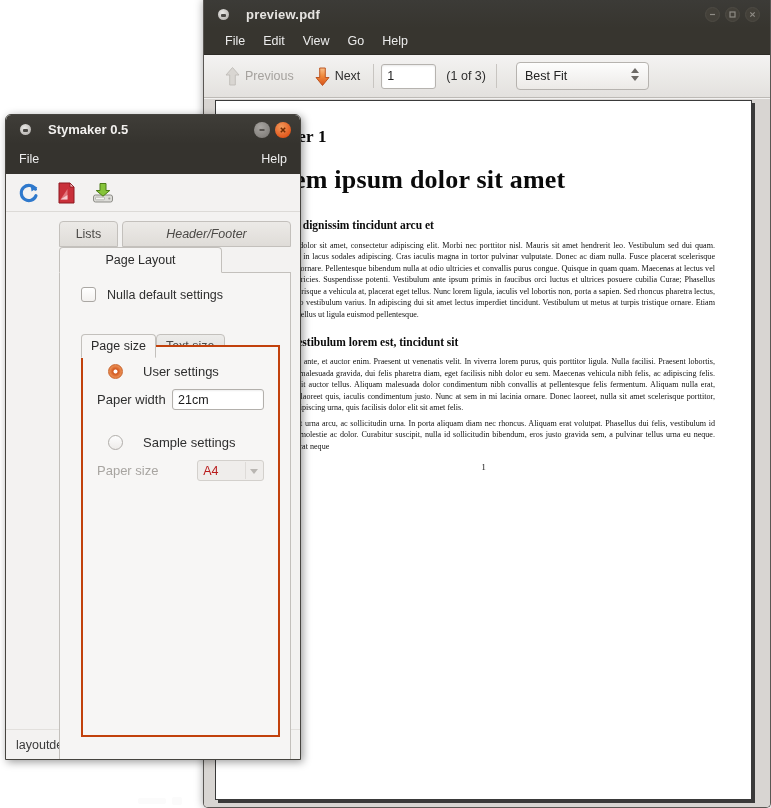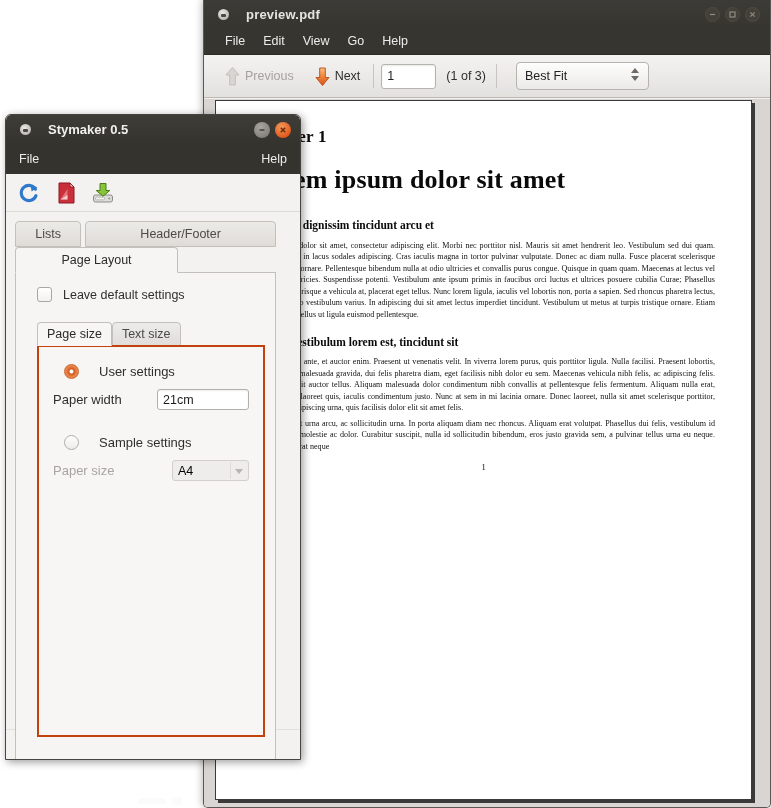--- a/index.html
+++ b/index.html
@@ -180,40 +180,40 @@
   }
   #sty-menubar .mi { color: #ededed; font-size: 12.5px; }
 
   #sty-toolbar {
     height: 38px; background: #f3f2f1;
     border-bottom: 1px solid #dcdad7;
     display: flex; align-items: center; padding-left: 11px; gap: 13px;
   }
   .ticon { width: 24px; height: 24px; display:block; }
 
-  #sty-body { padding: 8px 24px 0 9px; height: 560px; position: relative; }
+  #sty-body { padding: 8px 9px 0 9px; height: 560px; position: relative; margin-left: 44px; }
 
   
   .tabrow { display: flex; align-items: flex-end; }
   .tab {
     font-size: 12.5px; color: #4c4a47;
     border: 1px solid #c3c0bc;
     background: linear-gradient(to bottom, #eceae7, #dfdcd8);
     border-radius: 4px 4px 0 0;
     padding: 5px 0 5px 0;
     text-align: center;
     position: relative; top: 1px;
   }
   .tab.sel {
     background: #f6f5f4; color: #2b2b2b;
     border-bottom-color: #f6f5f4;
     z-index: 3;
   }
   #tab-lists { width: 77px; }
-  #tab-headerfooter { width: 222px; margin-left: 4px; }
+  #tab-headerfooter { width: 222px; margin-left: 4px; font-style: italic; }
   #tab-pagelayout { width: 163px; }
   #tab-sections { width: 106px; margin-left: 4px; }
 
   #outer-tabpanel {
     border: 1px solid #c3c0bc; background: #f6f5f4;
     height: 495px; padding: 12px 10px 0 10px;
     position: relative; z-index: 1;
   }
 
   .chk-row { display: flex; align-items: center; gap: 11px; margin: 2px 0 0 11px; }
@@ -223,21 +223,21 @@
   }
   .chk-label { font-size: 12.5px; color: #2f2f2f; }
 
   
   #inner-wrap { margin: 19px 0 0 11px; }
   .itab {
     font-size: 12.5px; color: #4c4a47;
     border: 1px solid #c3c0bc;
     background: linear-gradient(to bottom, #ececea, #e0dddb);
     border-radius: 4px 4px 0 0;
-    padding: 4px 9px; position: relative; top: 1px;
+    padding: 4px 9px; position: relative; top: 13px;
   }
   .itab.sel { background: #f7f6f5; color: #2b2b2b; border-bottom-color:#f7f6f5; z-index: 3; }
 
   #inner-tabpanel {
     border: 2px solid #c2410c; background: #f7f6f5;
     height: 392px; padding: 17px 14px 0 14px; position: relative; z-index:1;
   }
 
   .radio-row { display:flex; align-items:center; gap: 20px; margin-left: 11px; }
   .radio {
@@ -258,21 +258,21 @@
   .txtinput {
     width: 92px; height: 21px; font-size: 12.5px;
     border: 1px solid #b3b0ac; border-radius: 3px; background: #fff;
     padding: 0 5px; color: #1c1c1c;
     font-family: "Liberation Sans", sans-serif;
     box-shadow: inset 0 1px 2px rgba(0,0,0,0.07);
   }
   .combo-disabled {
     width: 92px; height: 21px; border: 1px solid #d3d0cc; border-radius: 3px;
     background: #efedeb; display:flex; align-items:center; padding: 0 5px;
-    font-size: 12.5px; color: #000000; position: relative;
+    font-size: 12.5px; color: #b91c1c; position: relative;
   }
   .combo-disabled .carr {
     position:absolute; right: 5px; top: 8px;
     width:0;height:0;border-left:4px solid transparent;border-right:4px solid transparent;
     border-top: 5px solid #b9b6b2;
   }
   .combo-disabled .cdiv {
     position: absolute; right: 17px; top: 1px; bottom: 1px; width: 1px; background: #dedbd8;
   }
 
@@ -446,21 +446,21 @@
         <div id="tab-headerfooter" class="tab">Header/Footer</div>
       </div>
       <div class="tabrow">
         <div id="tab-pagelayout" class="tab sel">Page Layout</div>
       </div>
 
       <div id="outer-tabpanel">
 
         <div class="chk-row">
           <span class="chkbox"></span>
-          <span class="chk-label">Leave default settings</span>
+          <span class="chk-label">Nulla default settings</span>
         </div>
 
         <div id="inner-wrap">
           <div class="tabrow">
             <div class="itab sel">Page size</div>
             <div class="itab">Text size</div>
           </div>
 
           <div id="inner-tabpanel">
 

